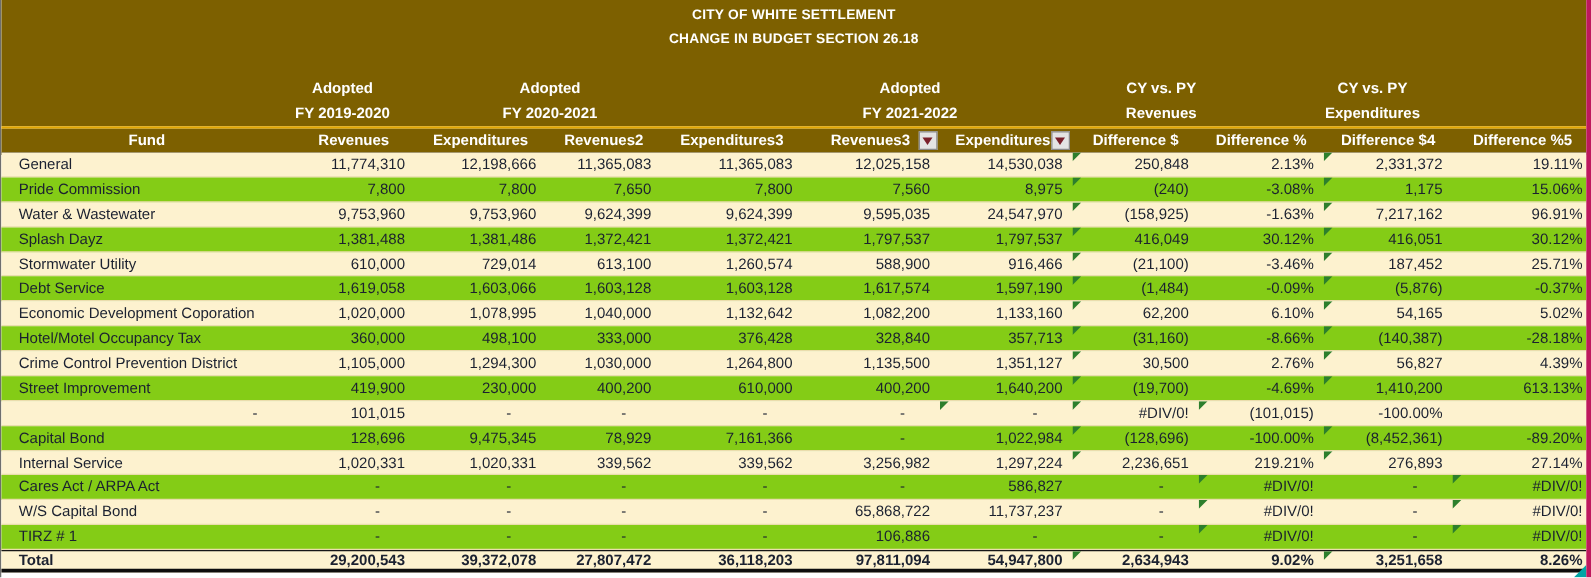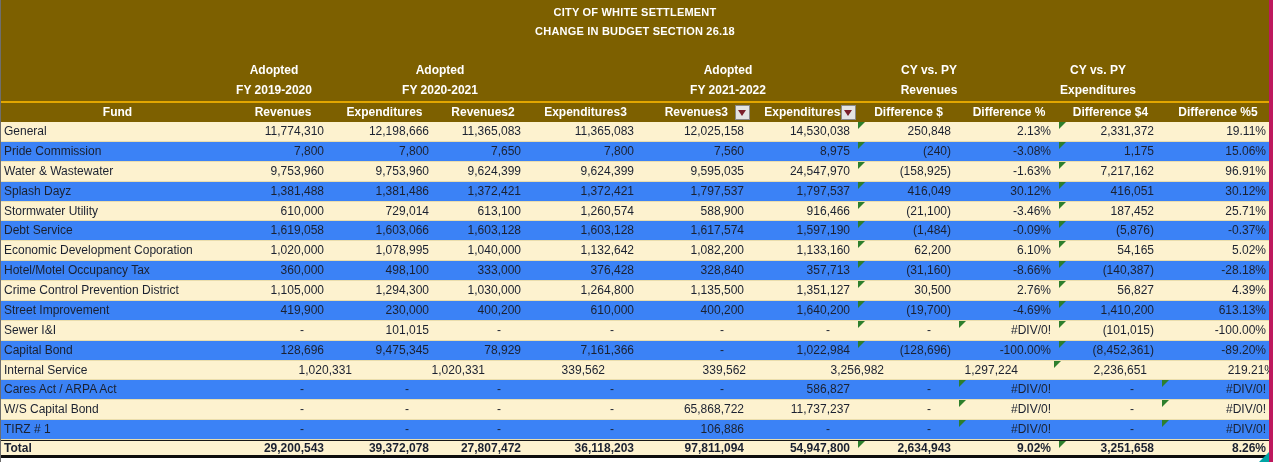--- a/index.html
+++ b/index.html
@@ -23,25 +23,25 @@
   .hcell.filter{text-align:right;}
   .hcell.filter.gap{padding-right:24px;box-sizing:border-box;}
   .hcell.filter.overlap{padding-right:11px;box-sizing:border-box;}
   .fbtn{position:absolute;right:2px;top:2px;width:15px;height:15px;background:#e4e4e4;
     border:1px solid #8a8a8a;box-sizing:border-box;padding:0;cursor:pointer;}
   .fbtn .arr{position:absolute;left:2px;top:4px;width:0;height:0;
     border-left:4px solid transparent;border-right:4px solid transparent;
     border-top:6px solid var(--filter-arrow);}
   .tbody{position:absolute;left:0;top:122px;width:100%;}
   .row{display:grid;height:19.875px;box-sizing:border-box;border-bottom:1px solid var(--row-line);
-    background:#3b82f6;}
+    background:#84cc16;}
   .row.stripe{background:var(--stripe);}
   .cell{position:relative;font-size:12px;color:var(--text);line-height:18.5px;white-space:nowrap;
     overflow:hidden;box-sizing:border-box;}
-  .cell.fund{text-align:left;padding-left:3px;}
+  .cell.fund{text-align:left;padding-left:14px;}
   .cell.num{text-align:right;padding-right:8px;}
   .cell.num.dash{padding-right:28px;}
   .cell .err{position:absolute;left:0;top:0;width:0;height:0;
     border-top:7px solid var(--error-marker);border-right:7px solid transparent;}
   .row.total{position:absolute;left:0;top:440px;width:100%;height:18px;background:var(--stripe);
     border-top:1.5px solid #161616;border-bottom:3px solid #0d0d0d;}
   .row.total .cell{font-weight:bold;line-height:14px;}
   .corner{position:absolute;right:0;bottom:0;width:0;height:0;
     border-bottom:10px solid var(--corner-teal);border-left:10px solid transparent;}
 </style>
@@ -218,21 +218,20 @@
         <div class="cell num"><span>400,200</span></div>
         <div class="cell num"><span>610,000</span></div>
         <div class="cell num"><span>400,200</span></div>
         <div class="cell num"><span>1,640,200</span></div>
         <div class="cell num"><span class="err"></span><span>(19,700)</span></div>
         <div class="cell num"><span>-4.69%</span></div>
         <div class="cell num"><span class="err"></span><span>1,410,200</span></div>
         <div class="cell num"><span>613.13%</span></div>
       </div>
       <div class="row stripe" style="grid-template-columns: 233px 98px 105px 92px 113px 110px 106px 101px 100px 103px 112px;">
-        <div class="cell fund">Sewer I&amp;I</div>
         <div class="cell num dash"><span>-</span></div>
         <div class="cell num"><span>101,015</span></div>
         <div class="cell num dash"><span>-</span></div>
         <div class="cell num dash"><span>-</span></div>
         <div class="cell num dash"><span>-</span></div>
         <div class="cell num dash"><span>-</span></div>
         <div class="cell num dash"><span class="err"></span><span>-</span></div>
         <div class="cell num"><span class="err"></span><span>#DIV/0!</span></div>
         <div class="cell num"><span class="err"></span><span>(101,015)</span></div>
         <div class="cell num"><span>-100.00%</span></div>
@@ -243,21 +242,21 @@
         <div class="cell num"><span>9,475,345</span></div>
         <div class="cell num"><span>78,929</span></div>
         <div class="cell num"><span>7,161,366</span></div>
         <div class="cell num dash"><span>-</span></div>
         <div class="cell num"><span>1,022,984</span></div>
         <div class="cell num"><span class="err"></span><span>(128,696)</span></div>
         <div class="cell num"><span>-100.00%</span></div>
         <div class="cell num"><span class="err"></span><span>(8,452,361)</span></div>
         <div class="cell num"><span>-89.20%</span></div>
       </div>
-      <div class="row stripe" style="grid-template-columns: 233px 98px 105px 92px 113px 110px 106px 101px 100px 103px 112px; gap: 28px;">
+      <div class="row stripe" style="grid-template-columns: 233px 98px 105px 92px 113px 110px 106px 101px 100px 103px 112px;">
         <div class="cell fund">Internal Service</div>
         <div class="cell num"><span>1,020,331</span></div>
         <div class="cell num"><span>1,020,331</span></div>
         <div class="cell num"><span>339,562</span></div>
         <div class="cell num"><span>339,562</span></div>
         <div class="cell num"><span>3,256,982</span></div>
         <div class="cell num"><span>1,297,224</span></div>
         <div class="cell num"><span class="err"></span><span>2,236,651</span></div>
         <div class="cell num"><span>219.21%</span></div>
         <div class="cell num"><span class="err"></span><span>276,893</span></div>

